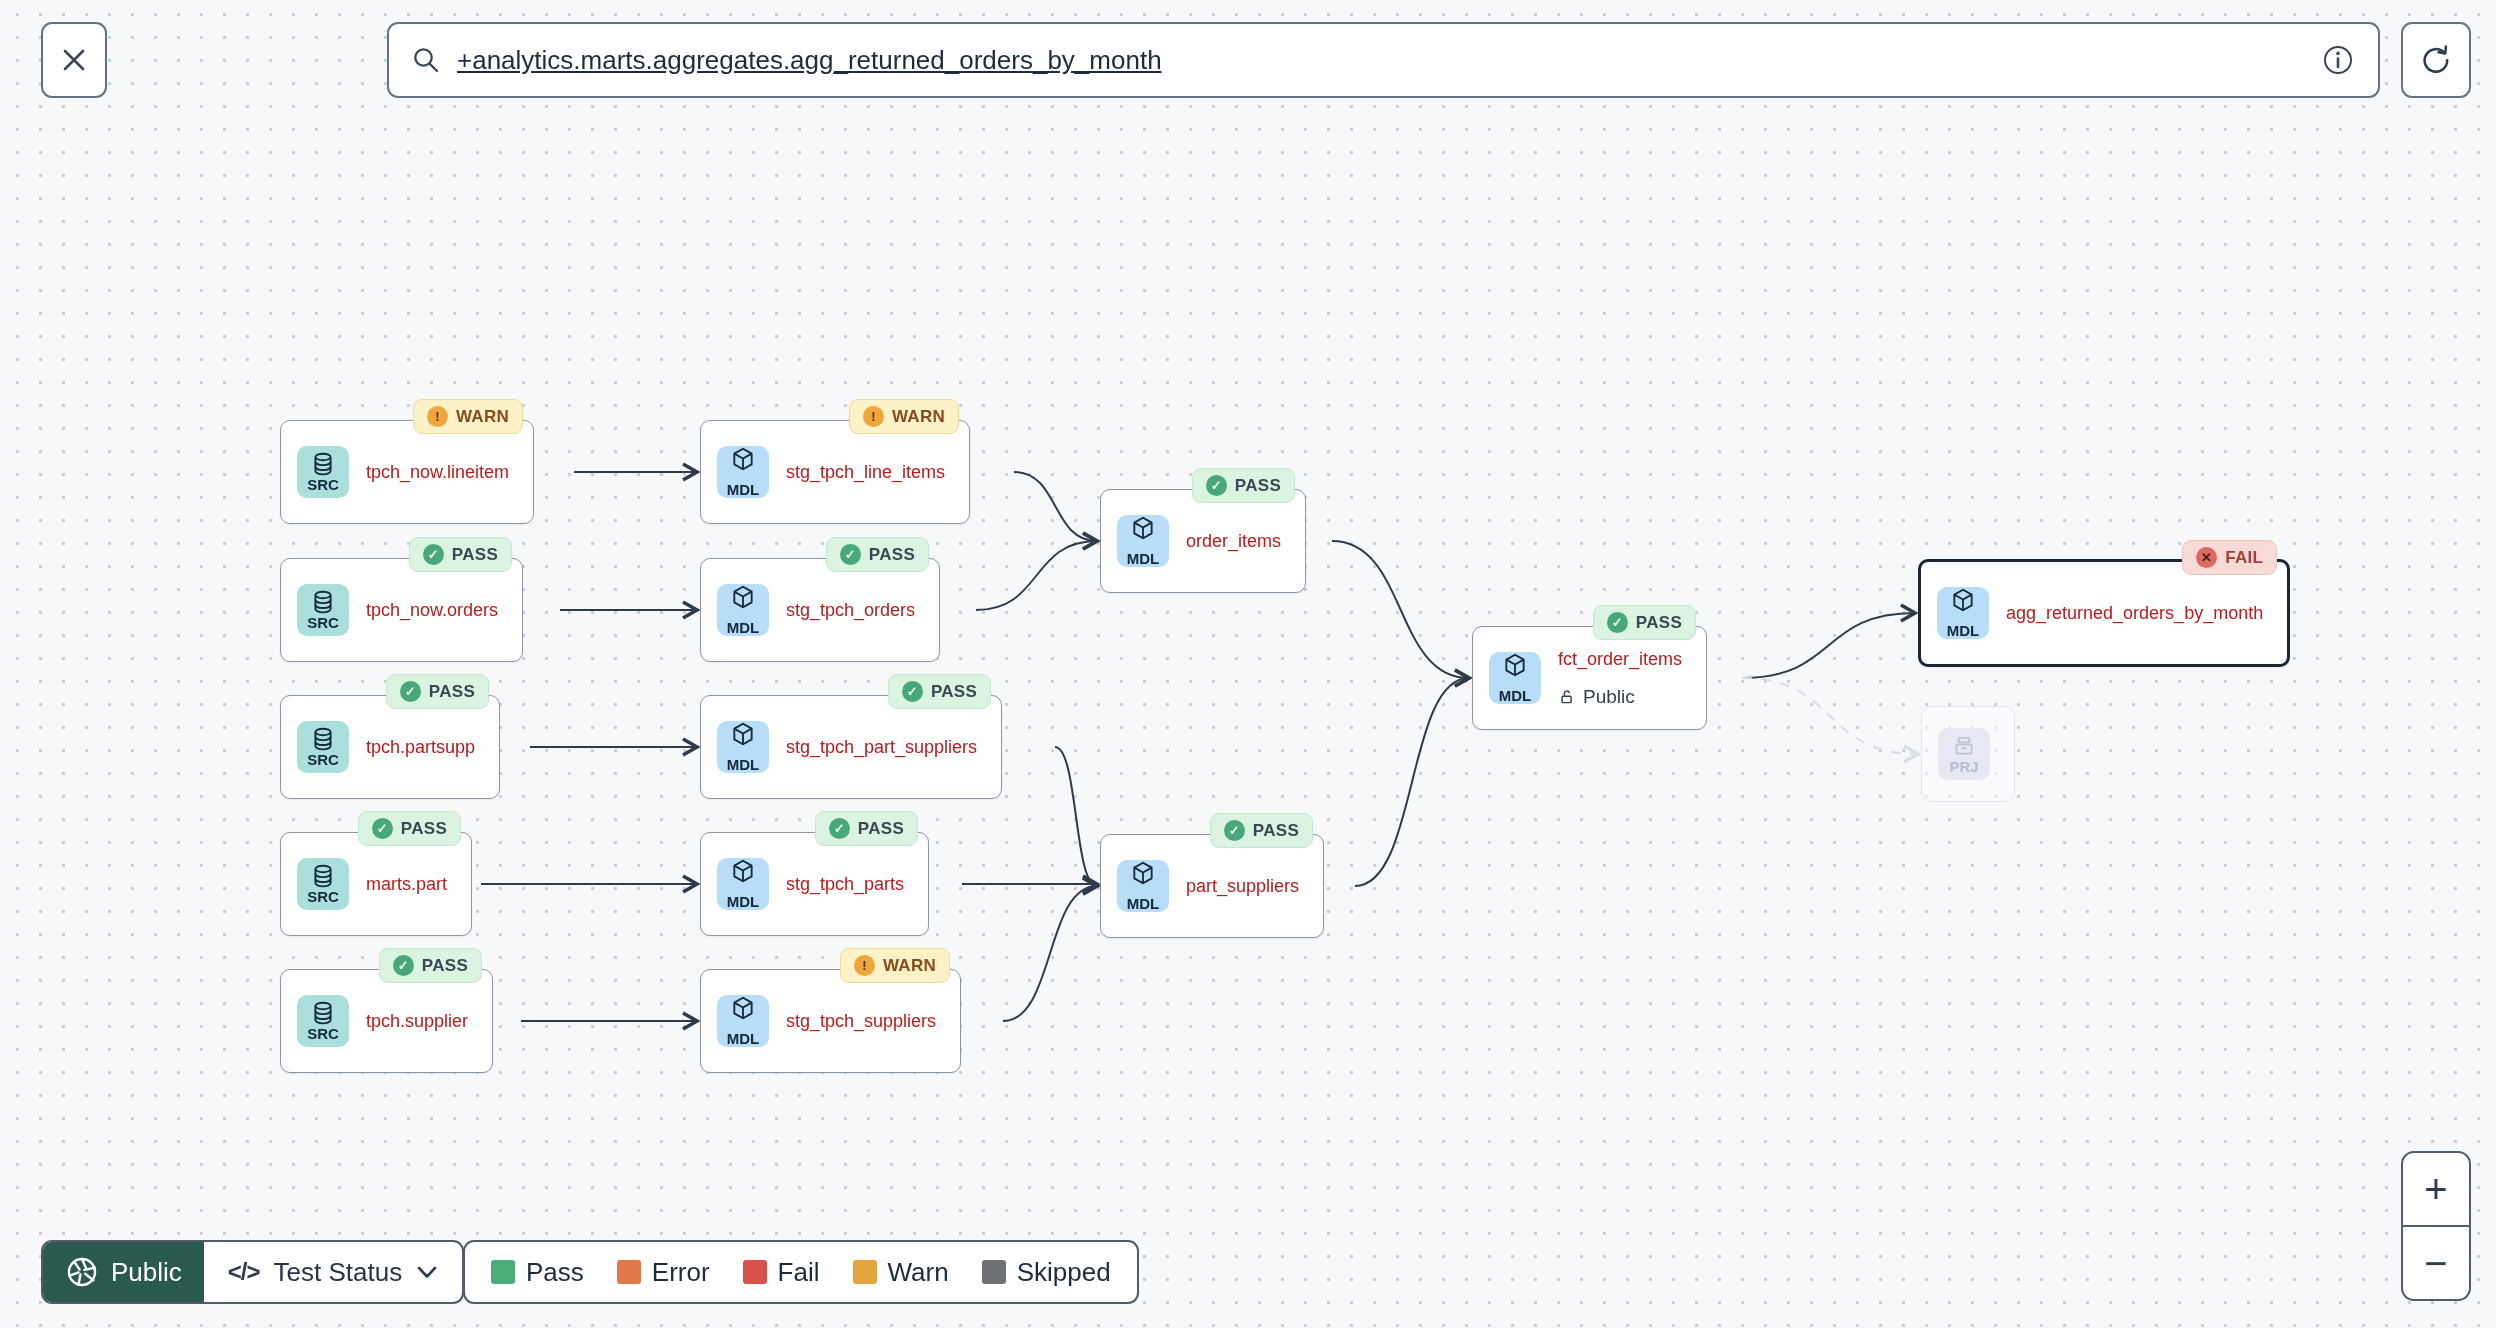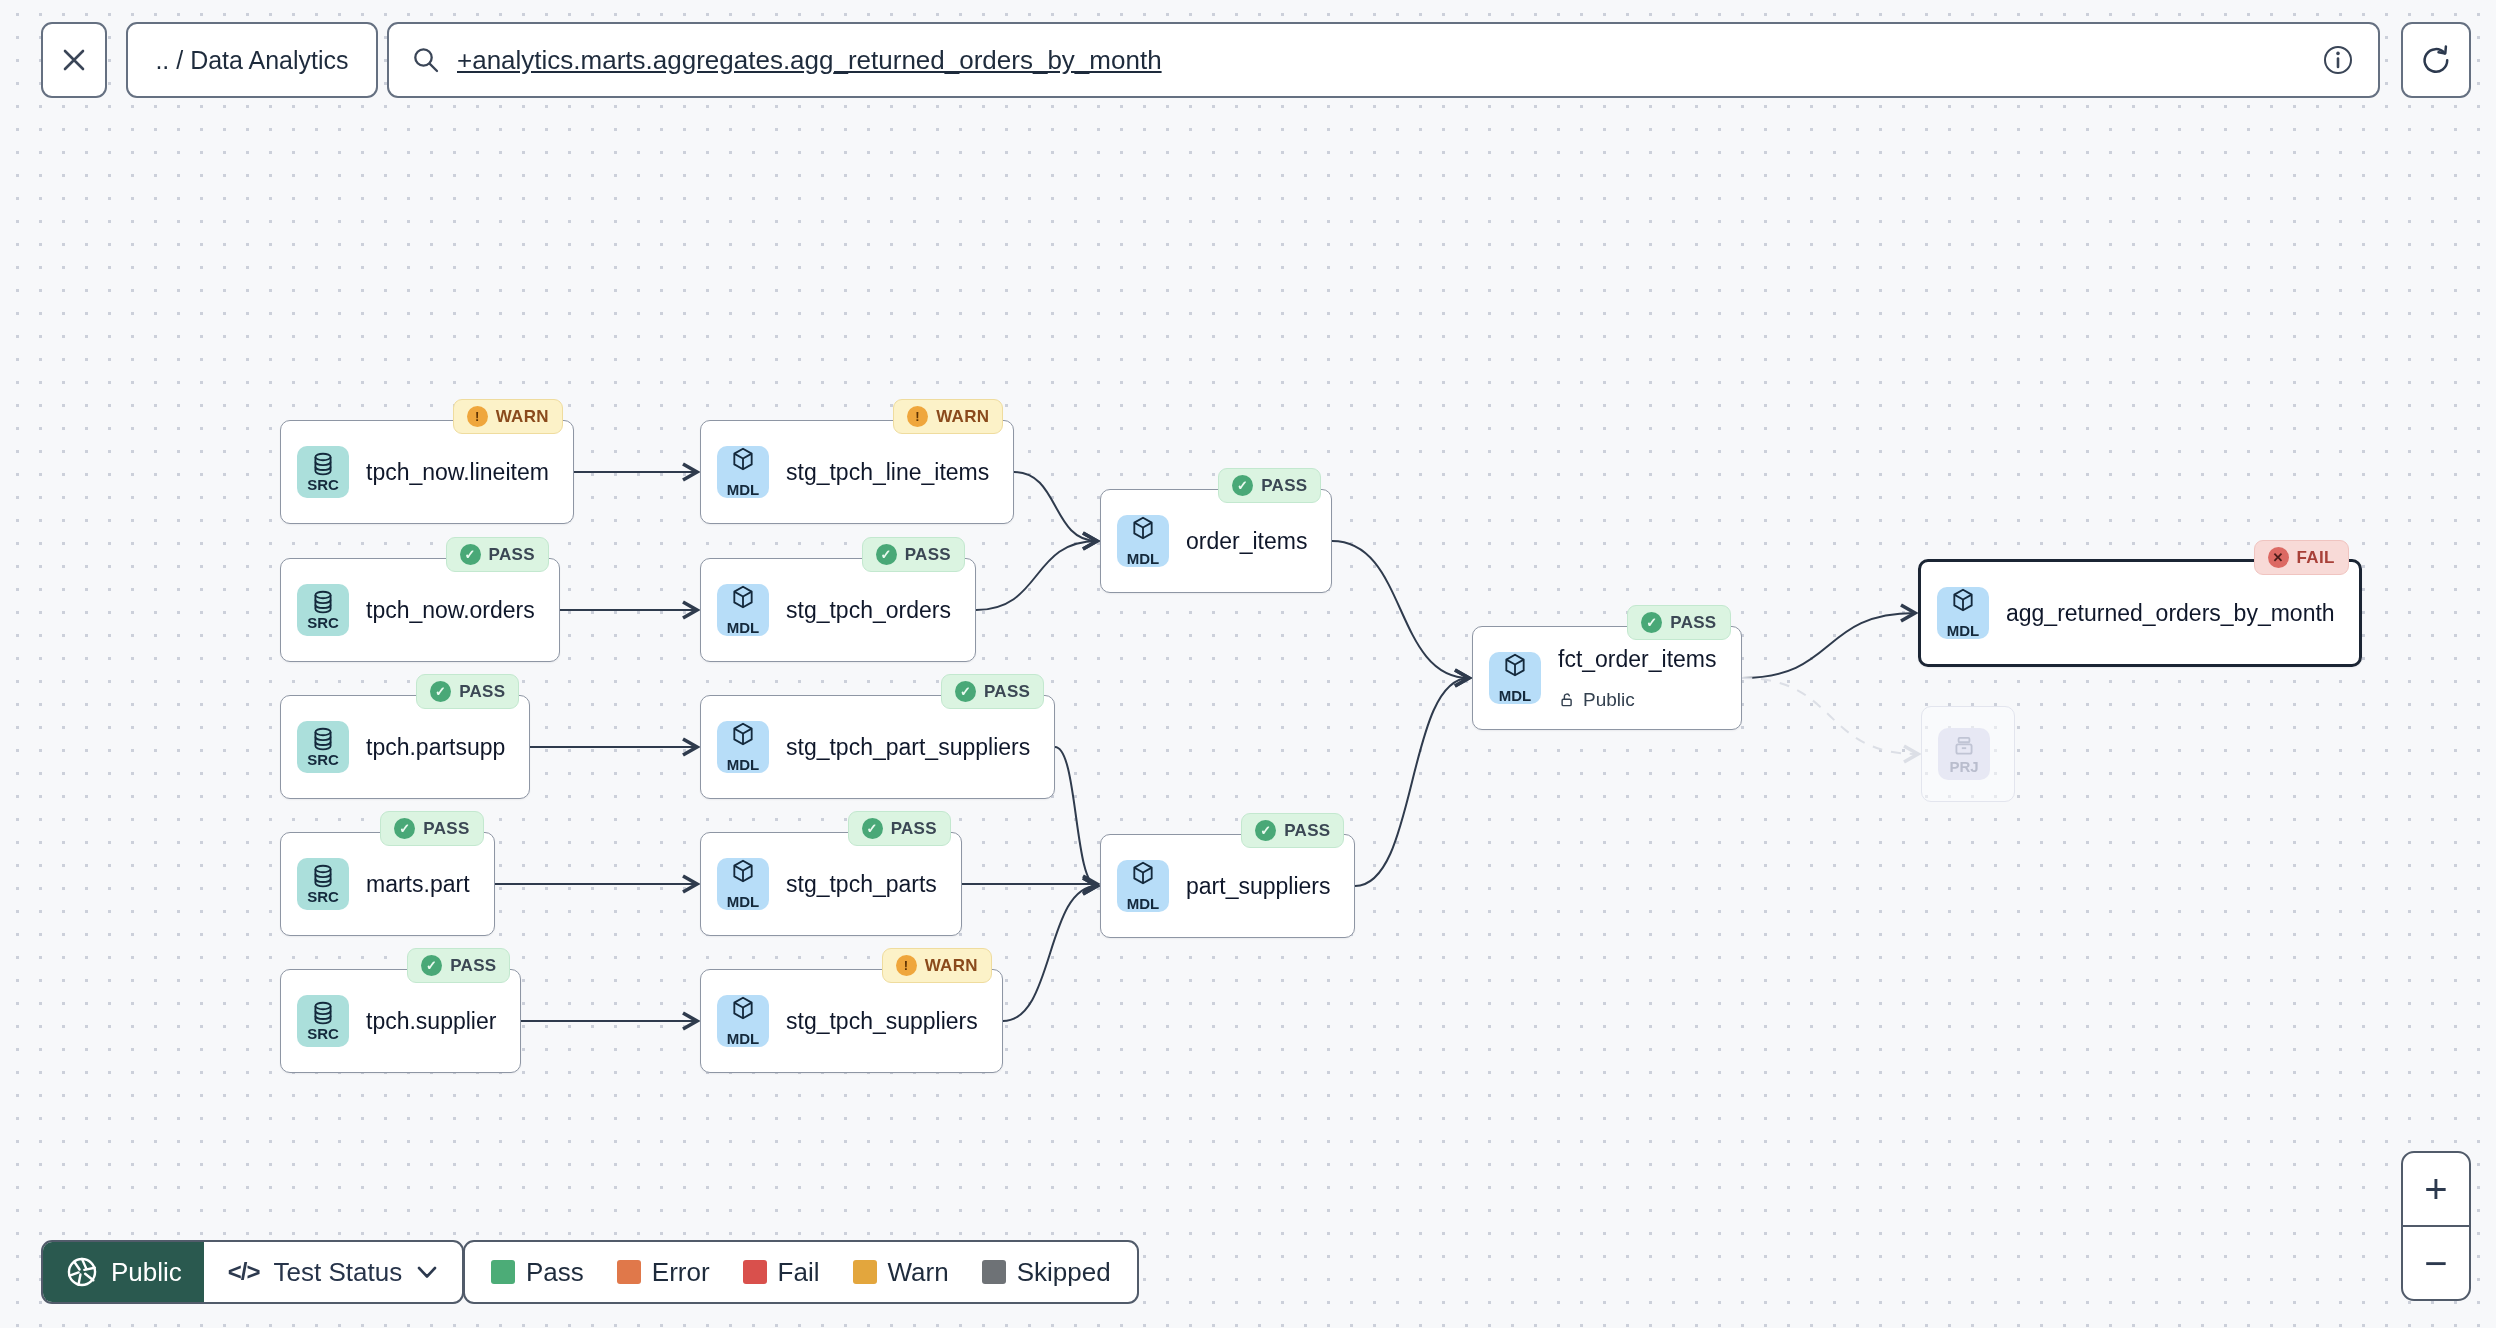--- a/index.html
+++ b/index.html
@@ -30,21 +30,21 @@
   .node.selected { border:3.2px solid #1b2534; height:108px; }
   .node.faded { border:1.6px solid #e3e5ee; background:rgba(252,252,254,.55);
     box-shadow:none; height:96px; }
   .nicon { width:52px; height:52px; border-radius:10px; flex:none;
     display:flex; flex-direction:column; align-items:center; justify-content:center;
     font-size:15px; font-weight:600; color:#14293c; line-height:1.05; }
   .nicon.SRC { background:#abdfdb; }
   .nicon.MDL { background:#b7ddf8;justify-content:space-between; }
   .nicon.PRJ { background:#e7e8f4; color:#b9bdcd; }
   .ncontent { display:flex; flex-direction:column; justify-content:center; }
-  .ntitle { font-size:23px; color:#0f172a; font-weight:500; white-space:nowrap; }
+  .ntitle { font-size:18px; color:#b91c1c; font-weight:500; white-space:nowrap; }
   .node.faded .ntitle { color:#b9bec9; font-size:25px; font-weight:400; }
   .nsub-top { font-size:21px; color:#c6cad3; white-space:nowrap; margin-bottom:6px; }
   .naccess { display:flex; align-items:center; gap:7px; font-size:19px; color:#33404f;
     margin-top:16px; }
   .badge { position:absolute; top:-22px; right:10px; height:35px; border-radius:9px;
     display:flex; align-items:center; gap:8px; padding:0 13px;
     font-size:17px; font-weight:600; letter-spacing:.3px; }
   .badge .dot { width:21px; height:21px; border-radius:50%; flex:none;
     display:flex; align-items:center; justify-content:center;
     font-size:13px; font-weight:700; }
@@ -376,23 +376,20 @@
           <span>PRJ</span>
         </div>
       </div>
     </div>
 
   <div class="tbtn" id="close-btn">
     <svg class="ic" width="34" height="34" viewBox="0 0 34 34">
       <path d="M8 8 L26 26 M26 8 L8 26" stroke="#3a4557" stroke-width="2.6" stroke-linecap="round" fill="none"></path>
     </svg>
   </div>
-  <div class="tbtn" id="crumb-btn">
-    <span>.. / Data Analytics</span>
-  </div>
   <div class="tbtn" id="search-box">
     <svg class="ic" width="30" height="30" viewBox="0 0 30 30">
       <circle cx="12.5" cy="12.5" r="8.2" fill="none" stroke="#3a4557" stroke-width="2.3"></circle>
       <path d="M18.6 18.6 L26 26" stroke="#3a4557" stroke-width="2.3" stroke-linecap="round"></path>
     </svg>
     <input spellcheck="false" value="+analytics.marts.aggregates.agg_returned_orders_by_month" style="">
     <span id="info-ic">
       <svg class="ic" width="32" height="32" viewBox="0 0 32 32">
         <circle cx="16" cy="16" r="13" fill="none" stroke="#3a4557" stroke-width="2"></circle>
         <path d="M16 14.5 V23" stroke="#3a4557" stroke-width="2.6" stroke-linecap="round"></path>

